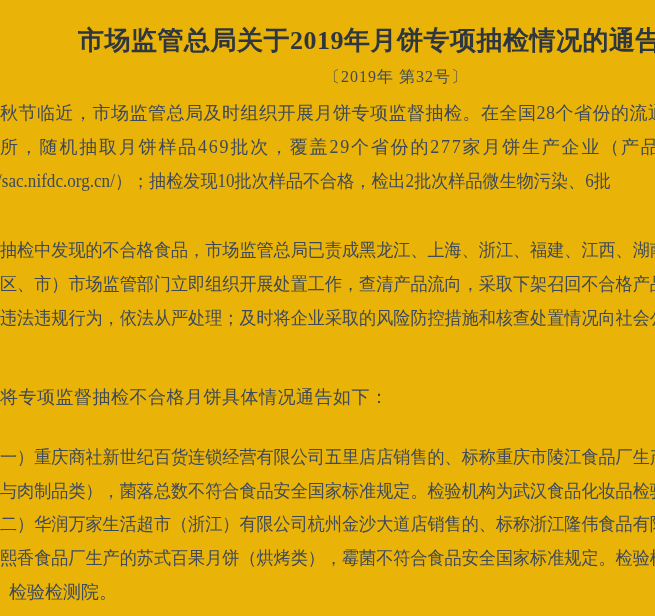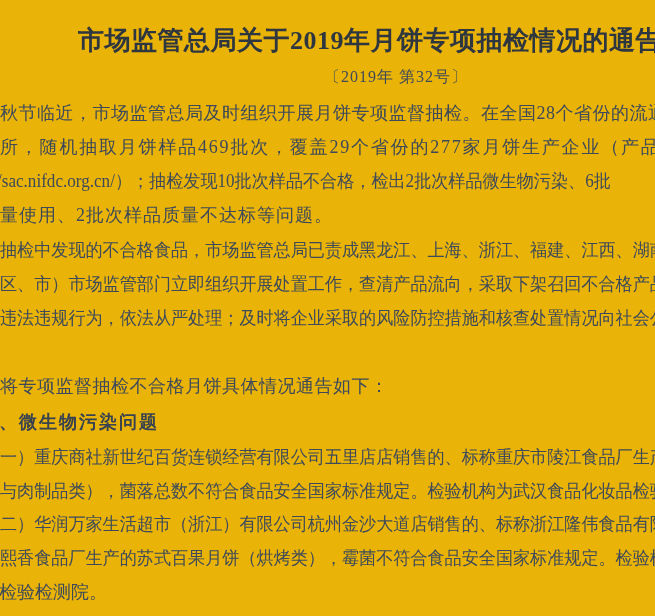--- a/index.html
+++ b/index.html
@@ -28,42 +28,40 @@
   .ls18{letter-spacing:1.8px;}
   .hd{font-weight:bold;letter-spacing:2px;color:#39434f;}
   
   .l0{top:103px;}
   .l1{top:137px;}
   .l2{top:171px;left:-3px;}
   .l3{top:205px;}
   .l4{top:240px;}
   .l5{top:274px;}
   .l6{top:308px;}
-  .l7{top:376px;text-align:right;}
+  .l7{top:387px;text-align:right;}
   .l8{top:412px;left:-1px;}
   .l9{top:447px;}
   .l10{top:481px;}
   .l11{top:514px;}
   .l12{top:548px;}
-  .l13{top:582px;left:-1px;}
+  .l13{top:582px;left:-1px;padding-left:10px;}
 </style>
 </head>
 <body>
 
 <div class="page">
   <div class="doc-title">市场监管总局关于2019年月饼专项抽检情况的通告</div>
   <div class="doc-number">〔2019年 第32号〕</div>
 
   <div class="line l0 ls05">秋节临近，市场监管总局及时组织开展月饼专项监督抽检。在全国28个省份的流通、餐</div>
   <div class="line l1 ls18">所，随机抽取月饼样品469批次，覆盖29个省份的277家月饼生产企业（产品抽</div>
   <div class="line l2 sq">/sac.nifdc.org.cn/）；抽检发现10批次样品不合格，检出2批次样品微生物污染、6批</div>
-  <div class="line l3 ls10">量使用、2批次样品质量不达标等问题。</div>
   <div class="line l4 sq">抽检中发现的不合格食品，市场监管总局已责成黑龙江、上海、浙江、福建、江西、湖南</div>
   <div class="line l5 sq">区、市）市场监管部门立即组织开展处置工作，查清产品流向，采取下架召回不合格产品</div>
   <div class="line l6 sq">违法违规行为，依法从严处理；及时将企业采取的风险防控措施和核查处置情况向社会公</div>
   <div class="line l7 ls05">将专项监督抽检不合格月饼具体情况通告如下：</div>
-  <div class="line l8 hd">、微生物污染问题</div>
   <div class="line l9 sq">一）重庆商社新世纪百货连锁经营有限公司五里店店销售的、标称重庆市陵江食品厂生产</div>
   <div class="line l10 sq">与肉制品类），菌落总数不符合食品安全国家标准规定。检验机构为武汉食品化妆品检验</div>
   <div class="line l11 sq">二）华润万家生活超市（浙江）有限公司杭州金沙大道店销售的、标称浙江隆伟食品有限</div>
   <div class="line l12 sq">熙香食品厂生产的苏式百果月饼（烘烤类），霉菌不符合食品安全国家标准规定。检验机</div>
   <div class="line l13">检验检测院。</div>
 </div>
 
 </body></html>

